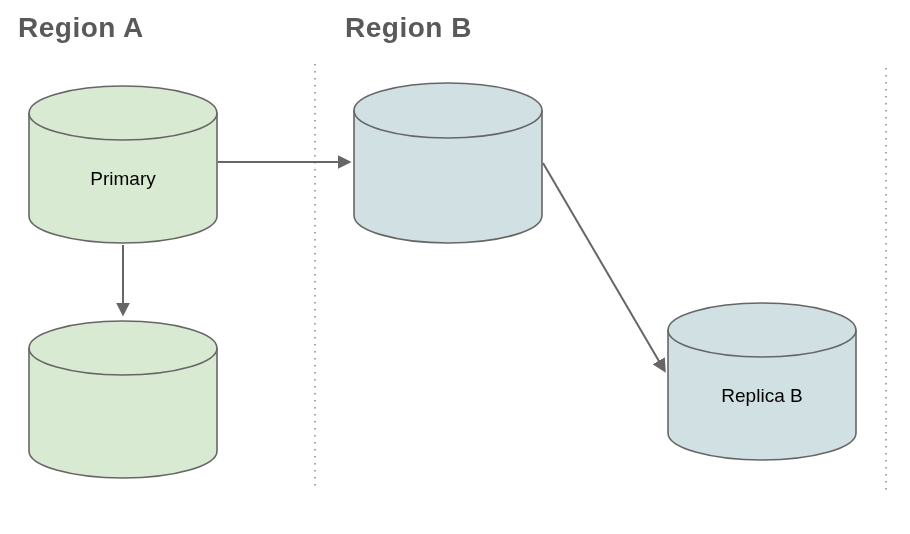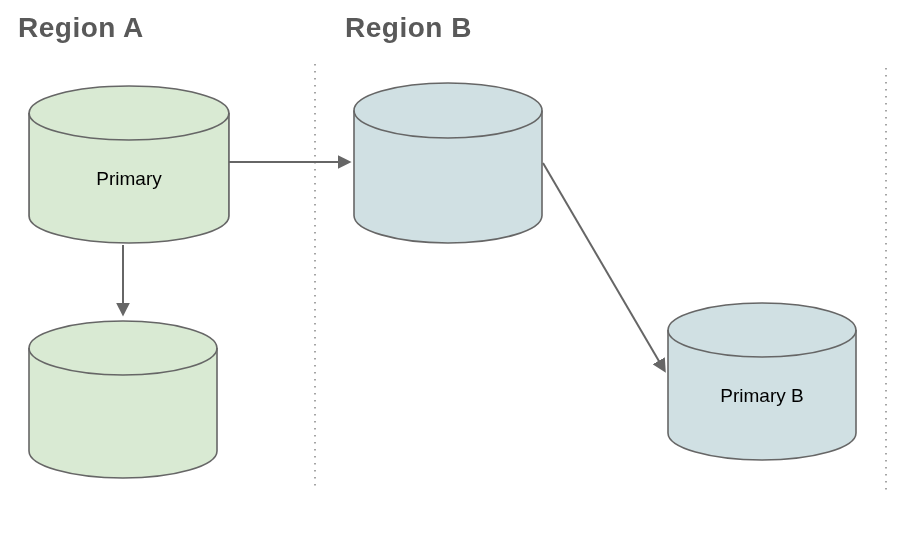--- a/index.html
+++ b/index.html
@@ -32,21 +32,21 @@
     white-space: nowrap;
   }
   .region-label.a { left: 18px; }
   .region-label.b { left: 345px; }
 
   .node {
     position: absolute;
     width: 190px;
     height: 160px;
   }
-  .node.primary            { left: 28px;  top: 85px; padding-left: 12px;  }
+  .node.primary            { left: 28px;  top: 85px;  }
   .node.replica-a          { left: 28px;  top: 320px; }
   .node.cascading-replica  { left: 353px; top: 82px;  height: 163px; }
   .node.replica-b          { left: 667px; top: 302px; }
 
   .node svg.cyl {
     position: absolute;
     left: 0; top: 0;
     width: 100%; height: 100%;
   }
   .cyl path {
@@ -123,17 +123,17 @@
       <path class="lip" d="M1,28 a94,27 0 0 0 188,0"></path>
     </svg>
   </div>
 
   <div class="node replica-b">
     <svg class="cyl" viewBox="0 0 190 160" preserveAspectRatio="none">
       <path d="M1,28 a94,27 0 0 1 188,0 l0,103 a94,27 0 0 1 -188,0 z" fill="#d0e0e3"></path>
       <path class="lip" d="M1,28 a94,27 0 0 0 188,0"></path>
     </svg>
     <div class="node-label">
-      <span>Primary B</span>
+      <span>Replica B</span>
     </div>
   </div>
 
 </div>
 
 </body></html>

